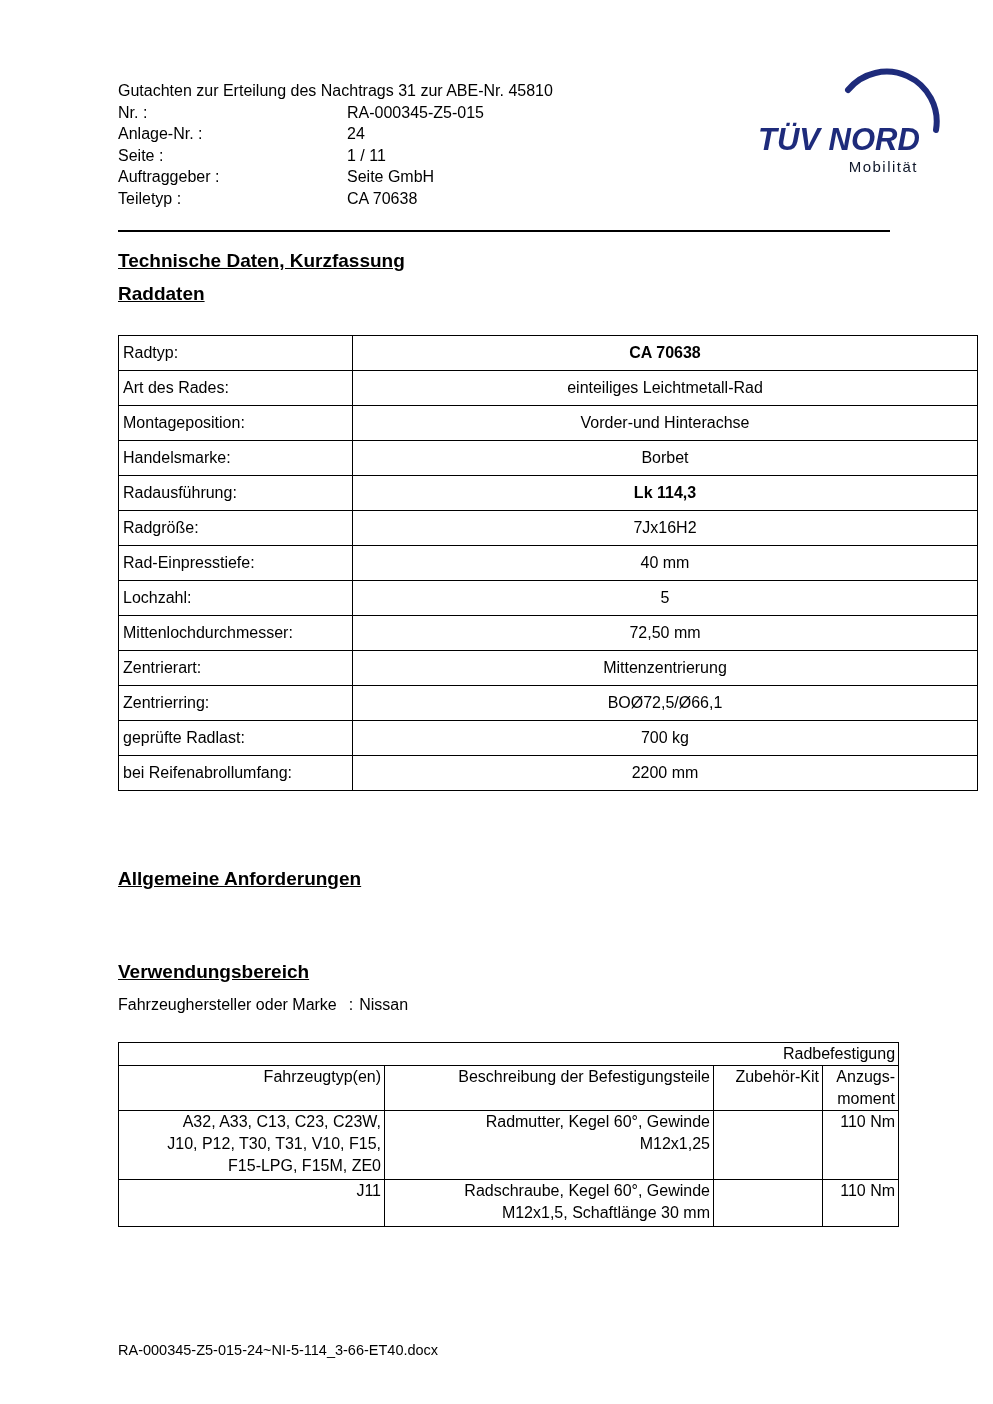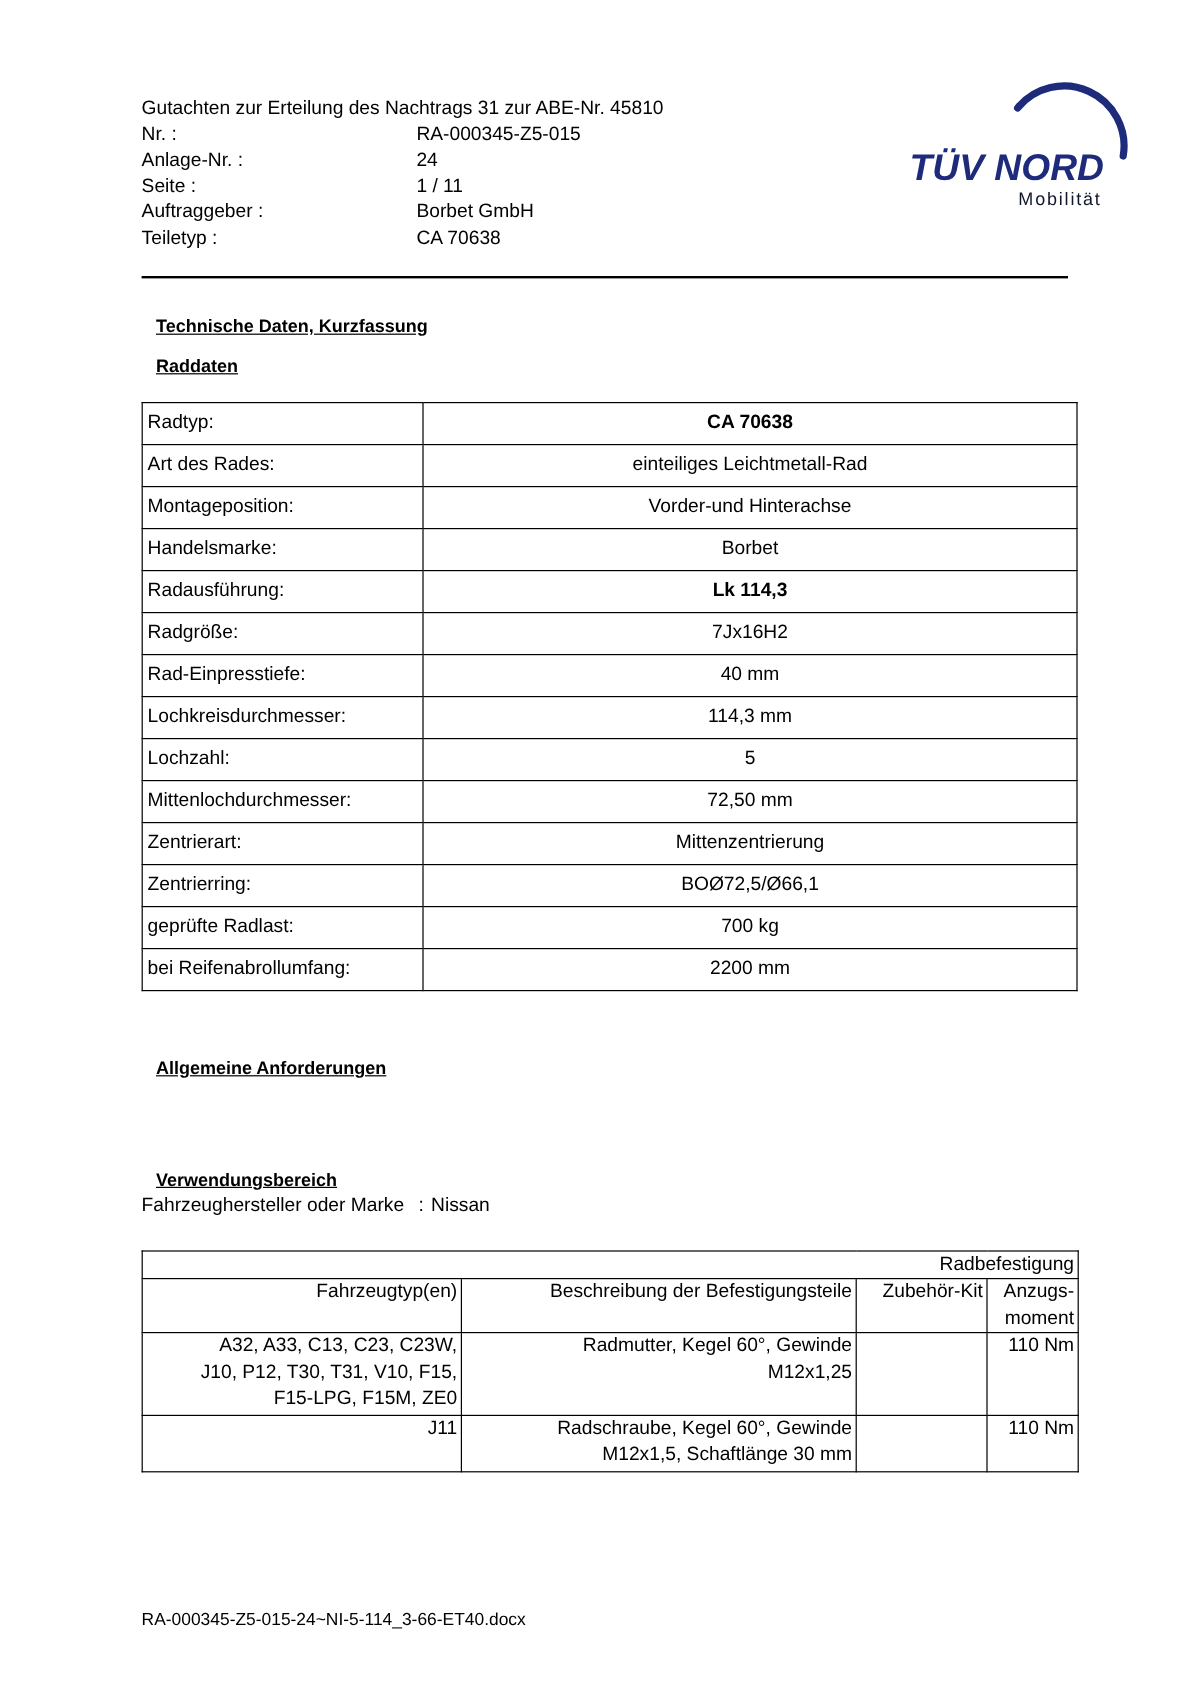--- a/index.html
+++ b/index.html
@@ -14,28 +14,28 @@
   .h-row{display:flex;}
   .h-label{flex:0 0 229px;}
 
   
   .logo{position:absolute;left:748px;top:66px;width:196px;height:116px;}
   .logo svg{position:absolute;left:0;top:0;}
   .logo .tagline{position:absolute;right:26px;top:92px;font-size:15px;letter-spacing:1.5px;color:#0f172a;}
 
   .rule{position:absolute;left:118px;top:230px;width:772px;border-top:2px solid #000;}
 
-  .hd{position:absolute;left:118px;margin:12px;font-size:15px;font-weight:bold;text-decoration:underline;line-height:22px;}
+  .hd{position:absolute;left:118px;margin:0;font-size:19px;font-weight:bold;text-decoration:underline;line-height:22px;}
   .hd-tech{top:250px;}
   .hd-raddaten{top:283px;}
   .hd-allgemein{top:868px;}
   .hd-verwendung{top:961px;}
 
   
-  table.raddaten{position:absolute;left:118px;top:335px;width:780px;border-collapse:collapse;font-size:16px;}
+  table.raddaten{position:absolute;left:118px;top:335px;width:860px;border-collapse:collapse;font-size:16px;}
   table.raddaten td{border:1.5px solid #000;height:34px;padding:0 4px;vertical-align:middle;}
   table.raddaten td.lbl{width:225px;text-align:left;}
   table.raddaten td.val{text-align:center;}
   tr.bv td.val{font-weight:bold;}
 
   .para{position:absolute;left:118px;top:901px;width:800px;line-height:22px;white-space:pre-line;}
 
   .verw-line{position:absolute;left:118px;top:994px;line-height:22px;}
   .verw-line .v-sep{margin-left:12px;}
   .verw-line .v-val{margin-left:6px;}
@@ -64,21 +64,21 @@
     <div class="h-row">
       <span class="h-label">Anlage-Nr. :</span>
       <span class="h-value">24</span>
     </div>
     <div class="h-row">
       <span class="h-label">Seite :</span>
       <span class="h-value">1 / 11</span>
     </div>
     <div class="h-row">
       <span class="h-label">Auftraggeber :</span>
-      <span class="h-value">Borbet GmbH</span>
+      <span class="h-value">Seite GmbH</span>
     </div>
     <div class="h-row">
       <span class="h-label">Teiletyp :</span>
       <span class="h-value">CA 70638</span>
     </div>
   </div>
 
   <div class="logo">
     <svg width="196" height="116" viewBox="0 0 196 116">
       <path d="M 100 24 A 50 50 0 0 1 188 64" fill="none" stroke="#1e2b7b" stroke-width="6" stroke-linecap="round"></path>
@@ -114,24 +114,20 @@
         <td class="lbl">Radausführung:</td>
         <td class="val">Lk 114,3</td>
       </tr>
       <tr>
         <td class="lbl">Radgröße:</td>
         <td class="val">7Jx16H2</td>
       </tr>
       <tr>
         <td class="lbl">Rad-Einpresstiefe:</td>
         <td class="val">40 mm</td>
-      </tr>
-      <tr>
-        <td class="lbl">Lochkreisdurchmesser:</td>
-        <td class="val">114,3 mm</td>
       </tr>
       <tr>
         <td class="lbl">Lochzahl:</td>
         <td class="val">5</td>
       </tr>
       <tr>
         <td class="lbl">Mittenlochdurchmesser:</td>
         <td class="val">72,50 mm</td>
       </tr>
       <tr>

